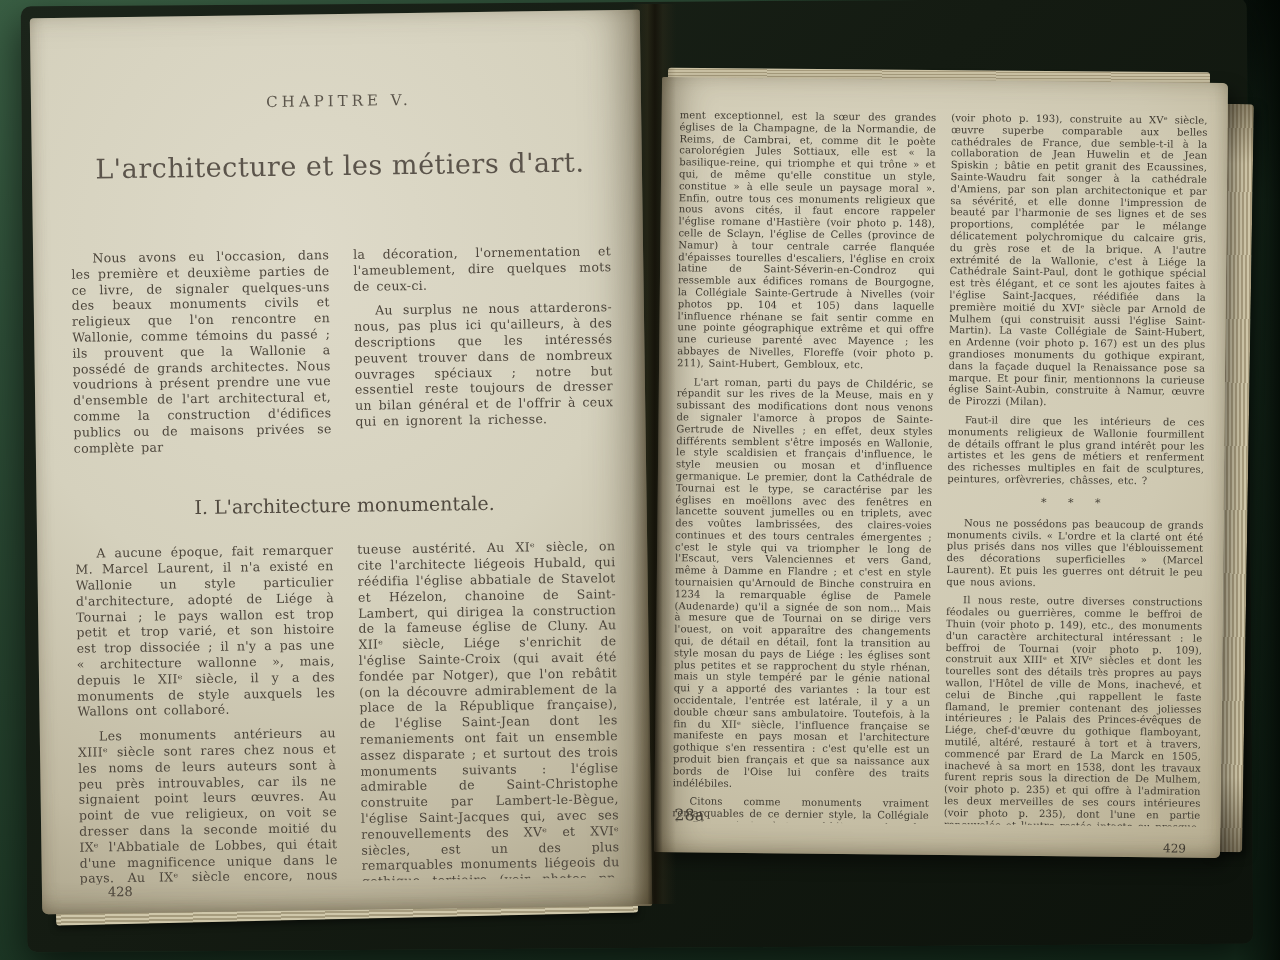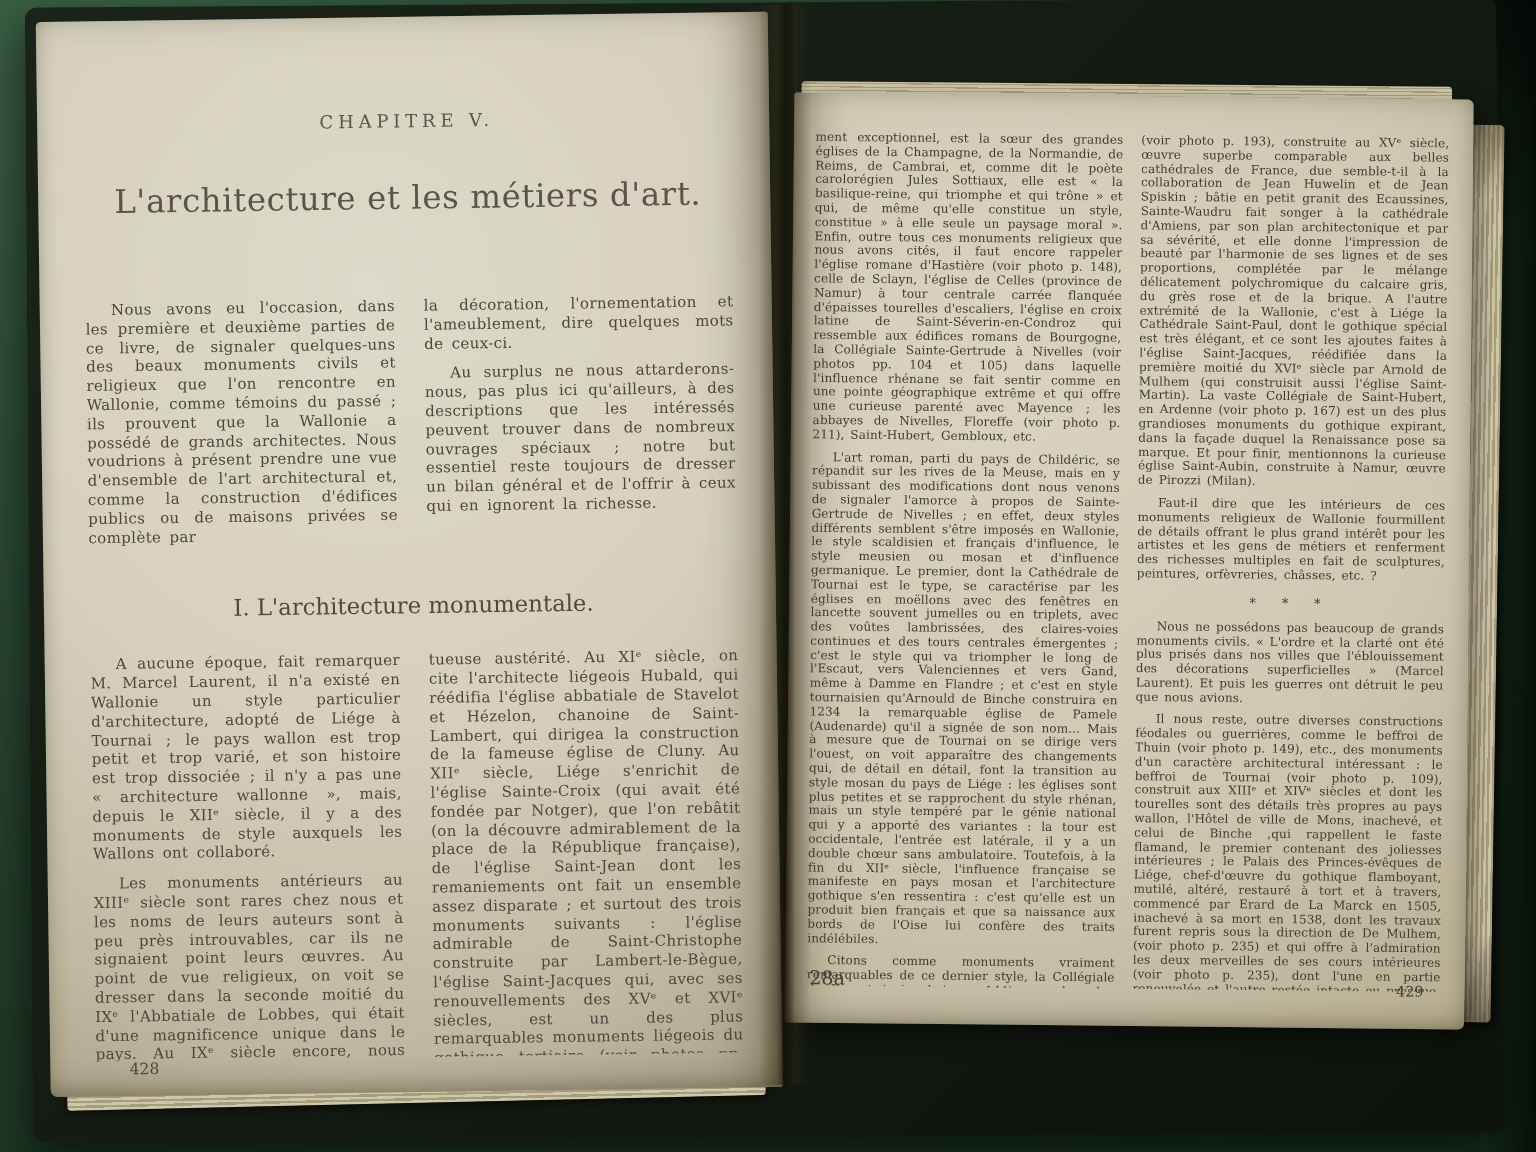--- a/index.html
+++ b/index.html
@@ -103,21 +103,21 @@
   }
   .rp + .rp{margin-top:7px;}
   .separator{
     text-align:center;font-size:11px;letter-spacing:9px;color:#3f3a31;
     margin:10px 0 9px 0;
   }
   .signature-mark{
     position:absolute;left:20px;bottom:28px;font-size:16px;color:#454036;
   }
   .page-num-right{
-    position:absolute;right:34px;bottom:24px;font-size:12px;color:#3f3a31;
+    position:absolute;right:34px;bottom:2px;font-size:12px;color:#3f3a31;
   }
 </style>
 </head>
 <body>
 
 <div class="cover"></div>
 
 <div class="fore-edge-bottom"></div>
 <div class="fore-edge-right"></div>
 <div class="fore-edge-top-right"></div>

